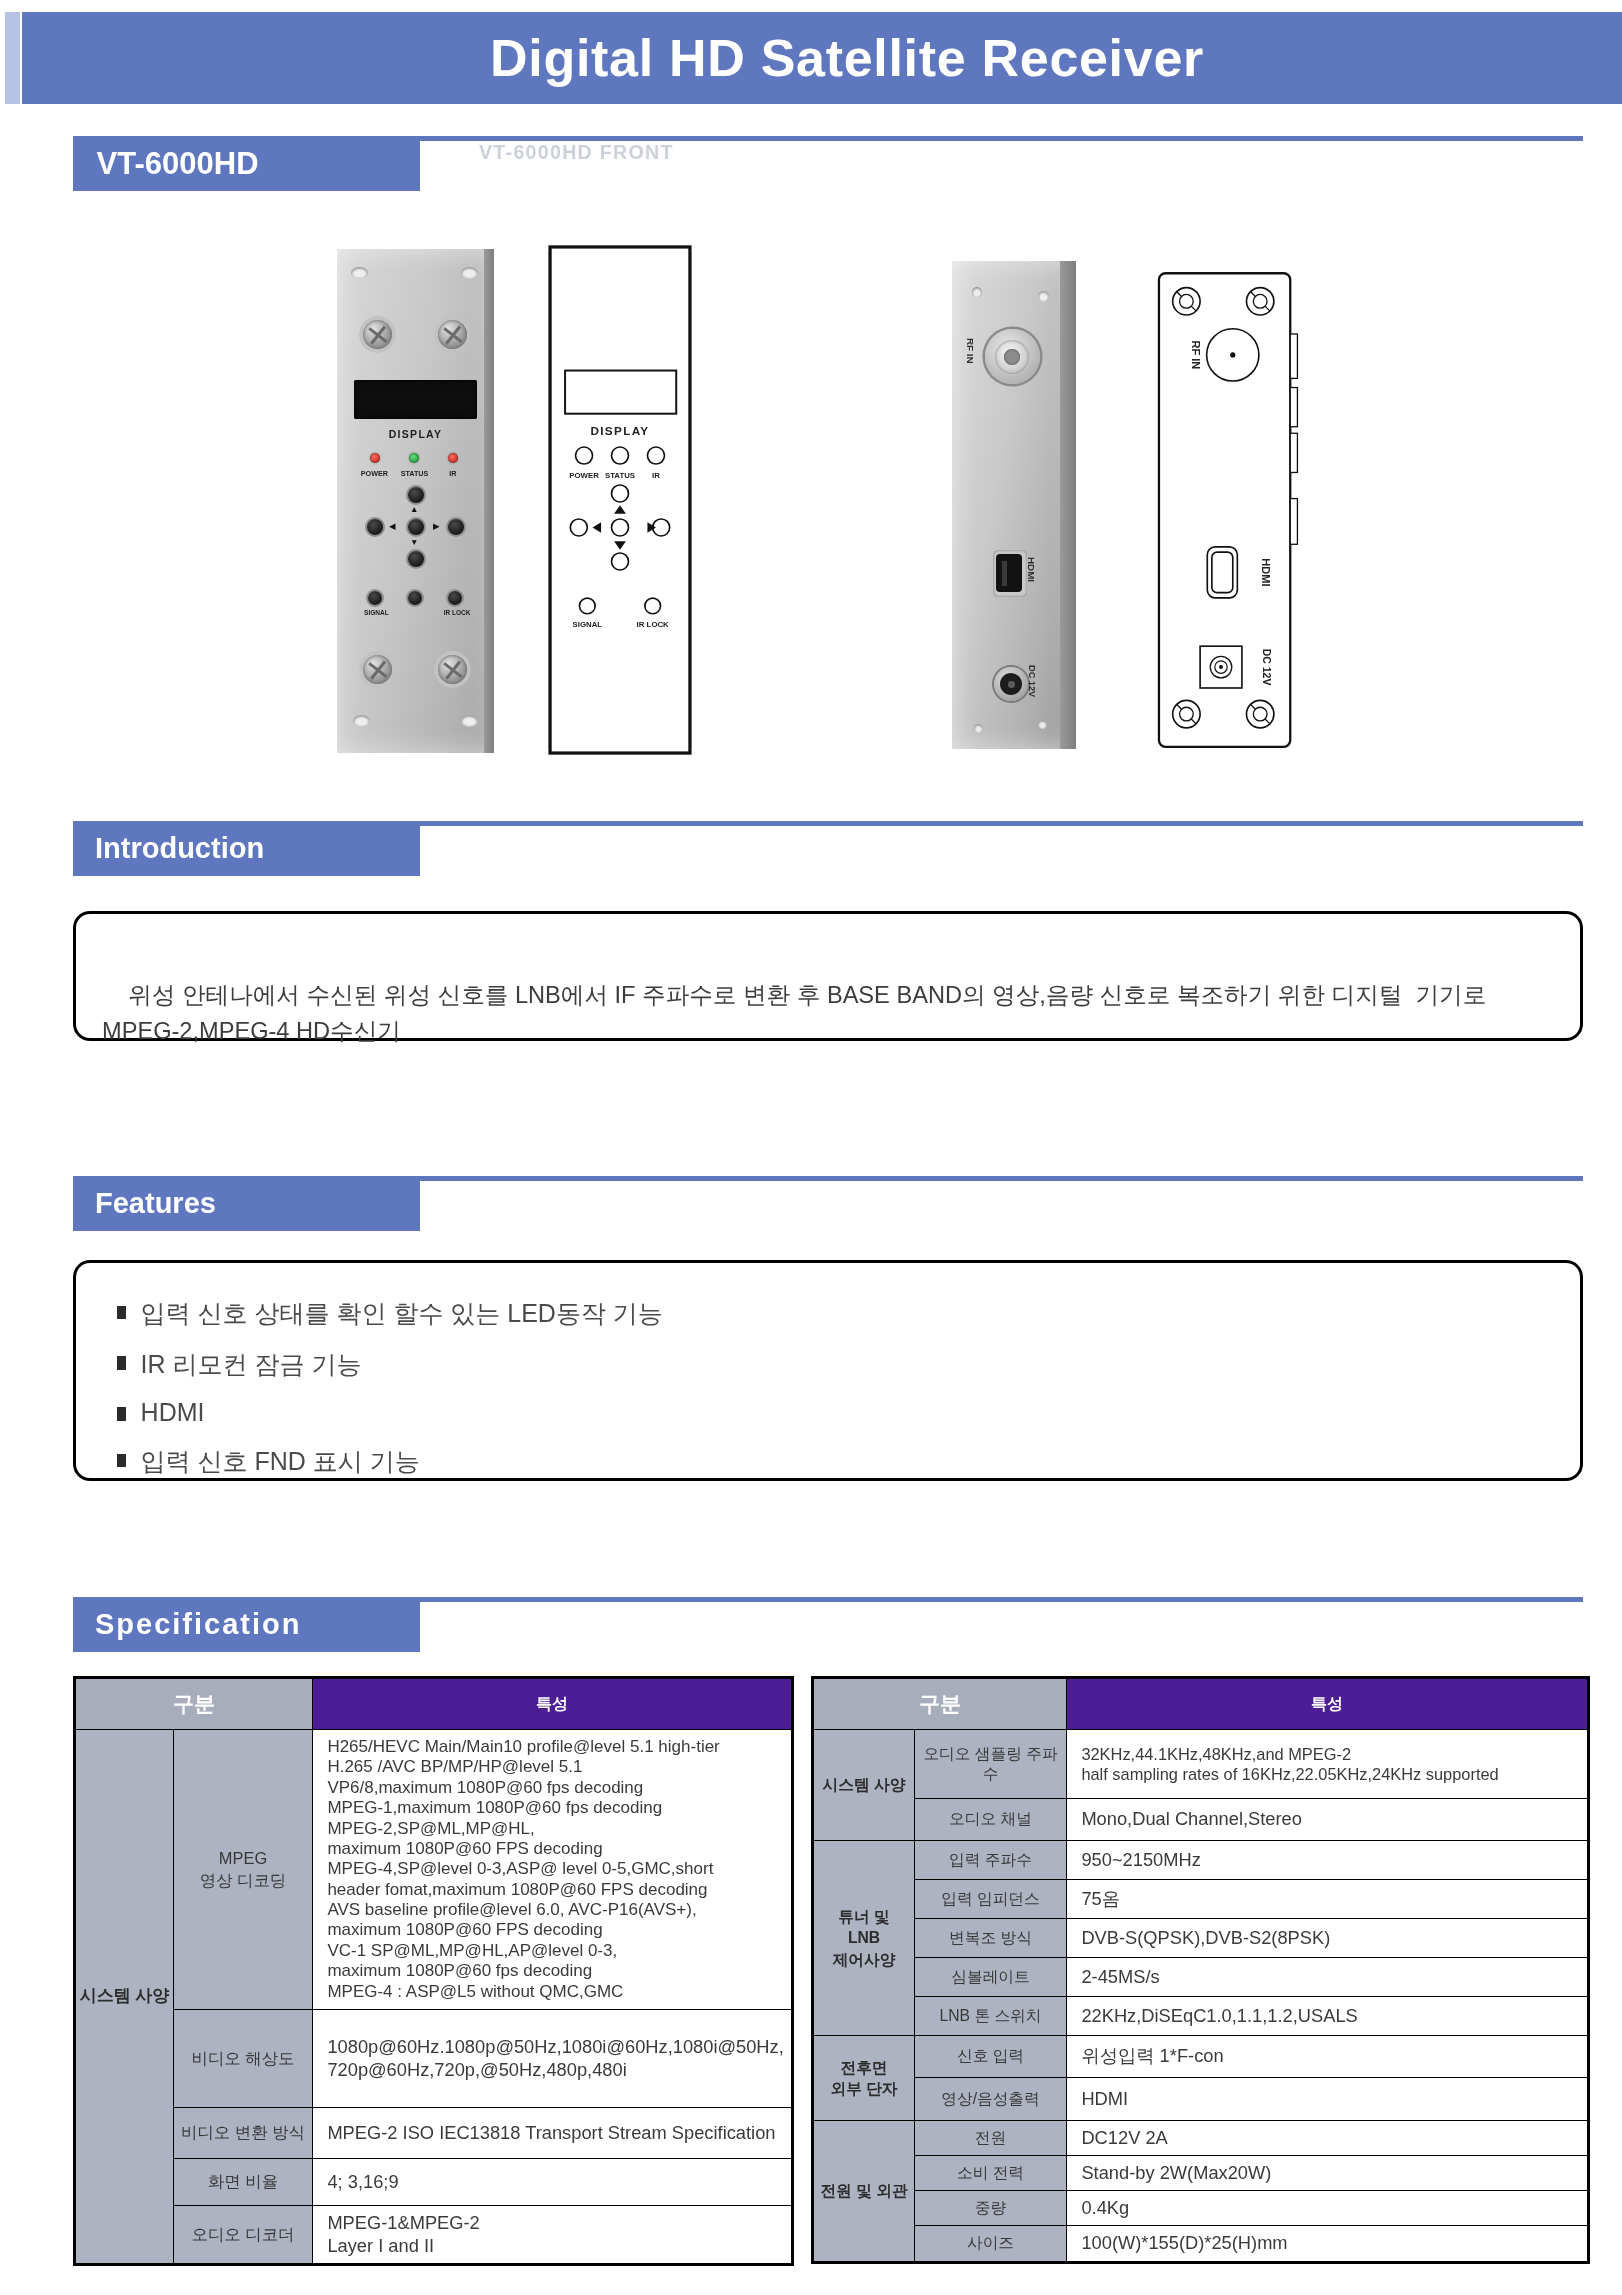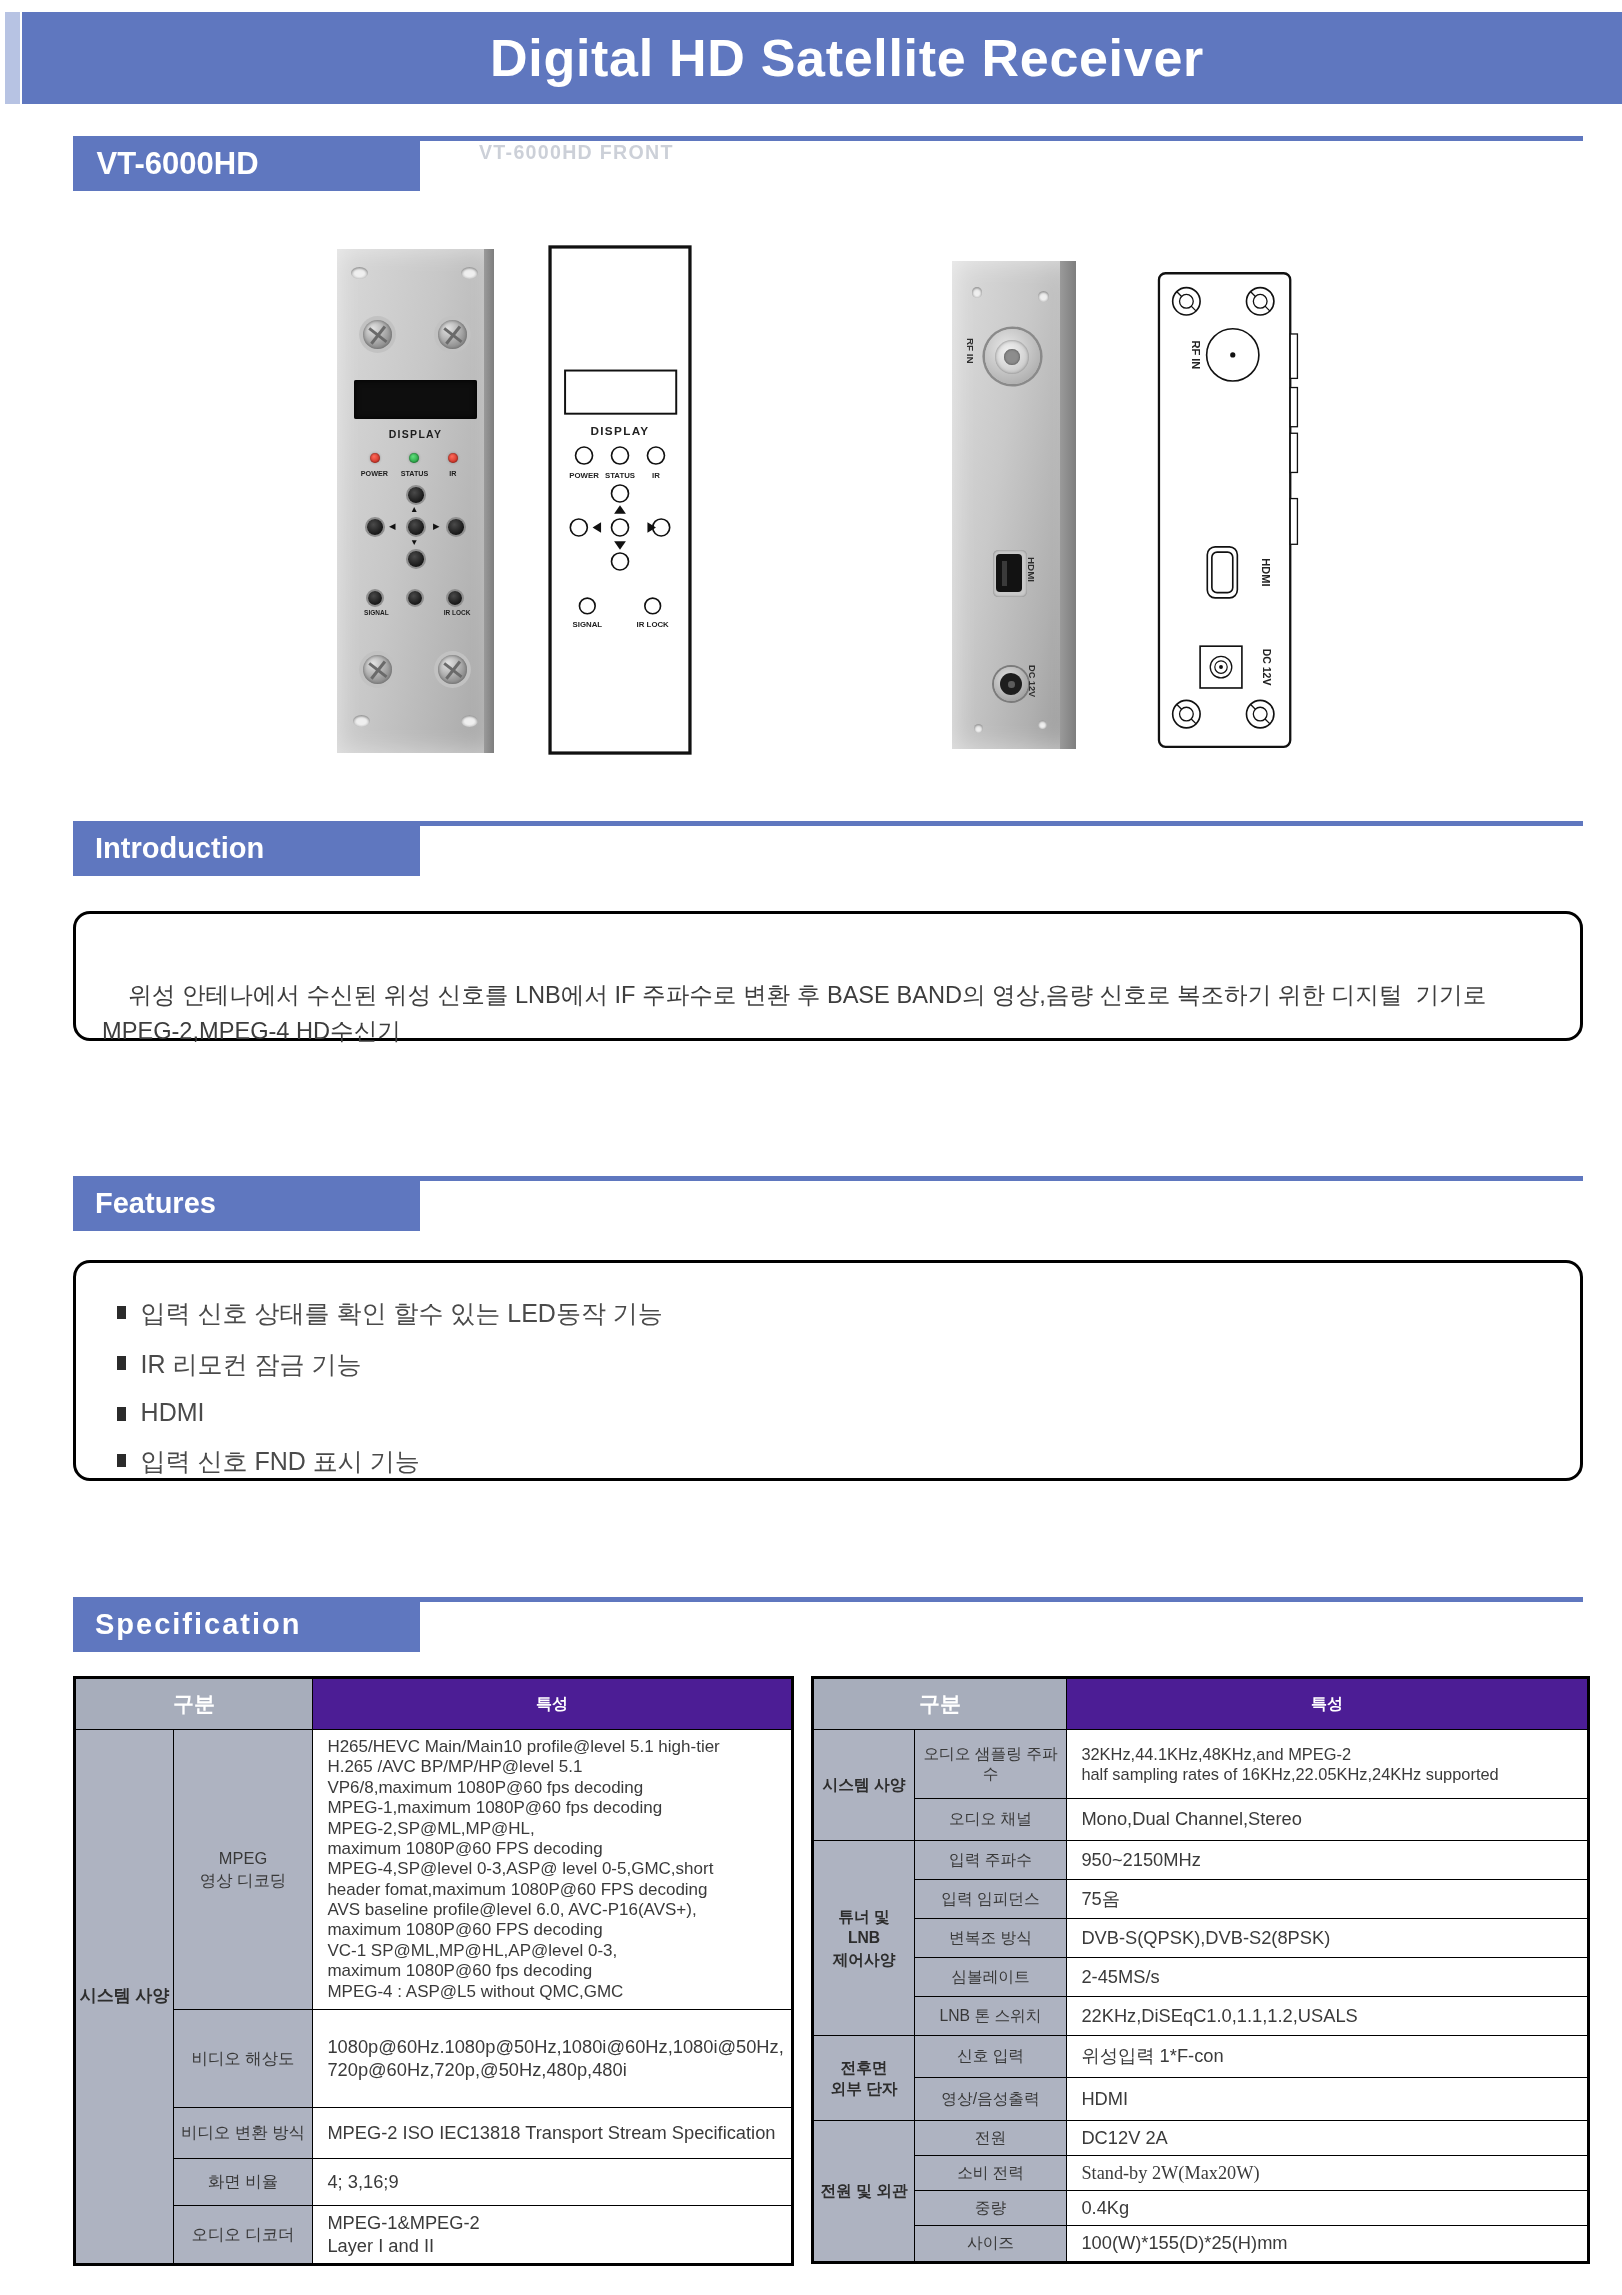--- a/index.html
+++ b/index.html
@@ -354,21 +354,21 @@
     </tr>
     <tr style="height:43px;">
       <td class="sub">영상/음성출력</td>
       <td class="val">HDMI</td>
     </tr>
     <tr style="height:35px;">
       <td class="group" rowspan="4">전원 및 외관</td>
       <td class="sub">전원</td>
       <td class="val">DC12V 2A</td>
     </tr>
-    <tr style="height:35px;font-family:Liberation Serif, serif;">
+    <tr style="height:35px;">
       <td class="sub">소비 전력</td>
       <td class="val">Stand-by 2W(Max20W)</td>
     </tr>
     <tr style="height:35px;">
       <td class="sub">중량</td>
       <td class="val">0.4Kg</td>
     </tr>
     <tr style="height:37px;">
       <td class="sub">사이즈</td>
       <td class="val">100(W)*155(D)*25(H)mm</td>

